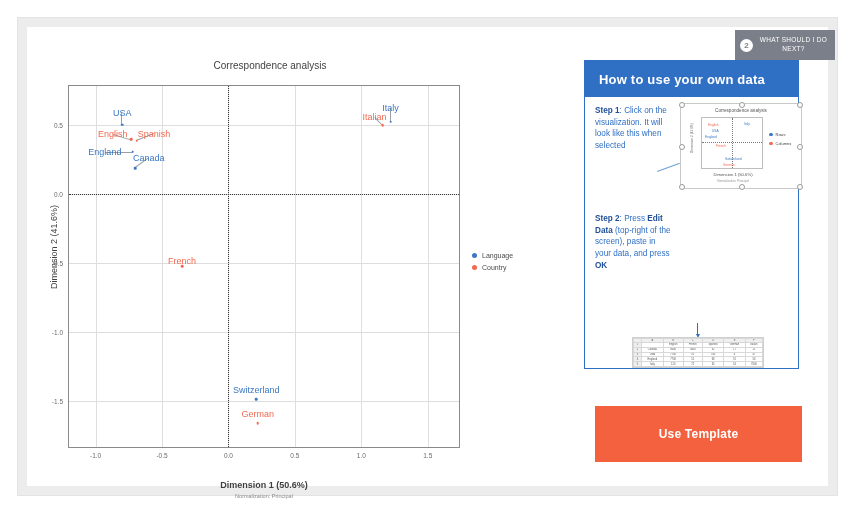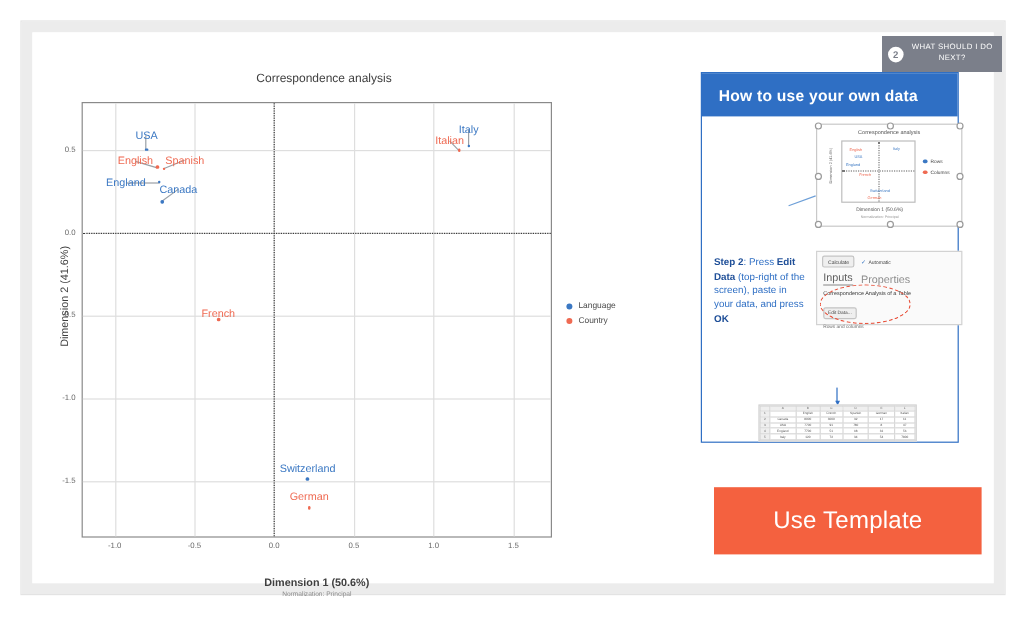--- a/index.html
+++ b/index.html
@@ -201,24 +201,24 @@
 
   
   #s1-arrow{
     position:absolute;left:72px;top:74px;width:24px;height:0;
     border-top:1px solid #6d9fd8;transform:rotate(-20deg);transform-origin:0 0;
   }
   #s1-arrow-dot{position:absolute;left:95px;top:65px;width:3px;height:3px;background:#2f6fc4;}
 
   
   #use-template{
-    position:absolute;left:595px;top:406px;width:223px;height:56px;
+    position:absolute;left:595px;top:406px;width:207px;height:56px;
     background:#f4613f;color:#ffffff;
     display:flex;align-items:center;justify-content:center;
-    font-size:20px;font-weight:normal;letter-spacing:.2px;
+    font-size:12px;font-weight:bold;letter-spacing:.2px;
     cursor:pointer;border:none;
   }
 </style>
 </head>
 <body>
 
 <div id="doc-frame">
   <div id="doc-inner"></div>
 </div>
 
@@ -300,20 +300,23 @@
         <div class="leg-txt">Country</div>
       </div>
     </div>
 </div>
 
 <div id="help-card">
   <div id="help-head">How to use your own data</div>
 
   <div id="help-body">
 
+    <div class="step-block" id="step1">
+      <b>Step 1</b><span>: Click on the visualization. It will look like this when selected</span>
+    </div>
     <div id="s1-arrow"></div>
     <div id="s1-arrow-dot"></div>
 
     <div id="mini-viz">
       <div class="handle" style="left:-2px;top:-2px"></div>
       <div class="handle" style="left:58px;top:-2px"></div>
       <div class="handle" style="right:-2px;top:-2px"></div>
       <div class="handle" style="left:-2px;top:40px"></div>
       <div class="handle" style="right:-2px;top:40px"></div>
       <div class="handle" style="left:-2px;bottom:-2px"></div>
@@ -344,37 +347,20 @@
             <div class="d" style="background: rgb(239, 106, 82);"></div>
             <div class="t">Columns</div>
           </div>
         </div>
     </div>
 
     <div class="step-block" id="step2">
       <b>Step 2</b><span>: Press </span><b>Edit Data</b><span> (top-right of the screen), paste in your data, and press </span><b>OK</b>
     </div>
 
-    <div id="panel2">
-      <div id="p2-row1">
-        <div class="p2-btn">Calculate</div>
-        <div class="p2-chk">
-          <span class="tick">✓</span>
-          <span>Automatic</span>
-        </div>
-      </div>
-      <div id="p2-tabs">
-        <div class="p2-tab active">Inputs</div>
-        <div class="p2-tab">Properties</div>
-      </div>
-      <div id="p2-desc">Correspondence Analysis of a Table</div>
-      <div id="p2-edit">Edit Data...</div>
-      <div id="p2-sub">Rows and columns</div>
-      <div id="p2-oval"></div>
-    </div>
 
     <div id="sheet-arrow"></div>
 
     <div id="sheet">
       <table>
         <thead>
             <tr>
               <th></th>
               <th>A</th>
               <th>B</th>

